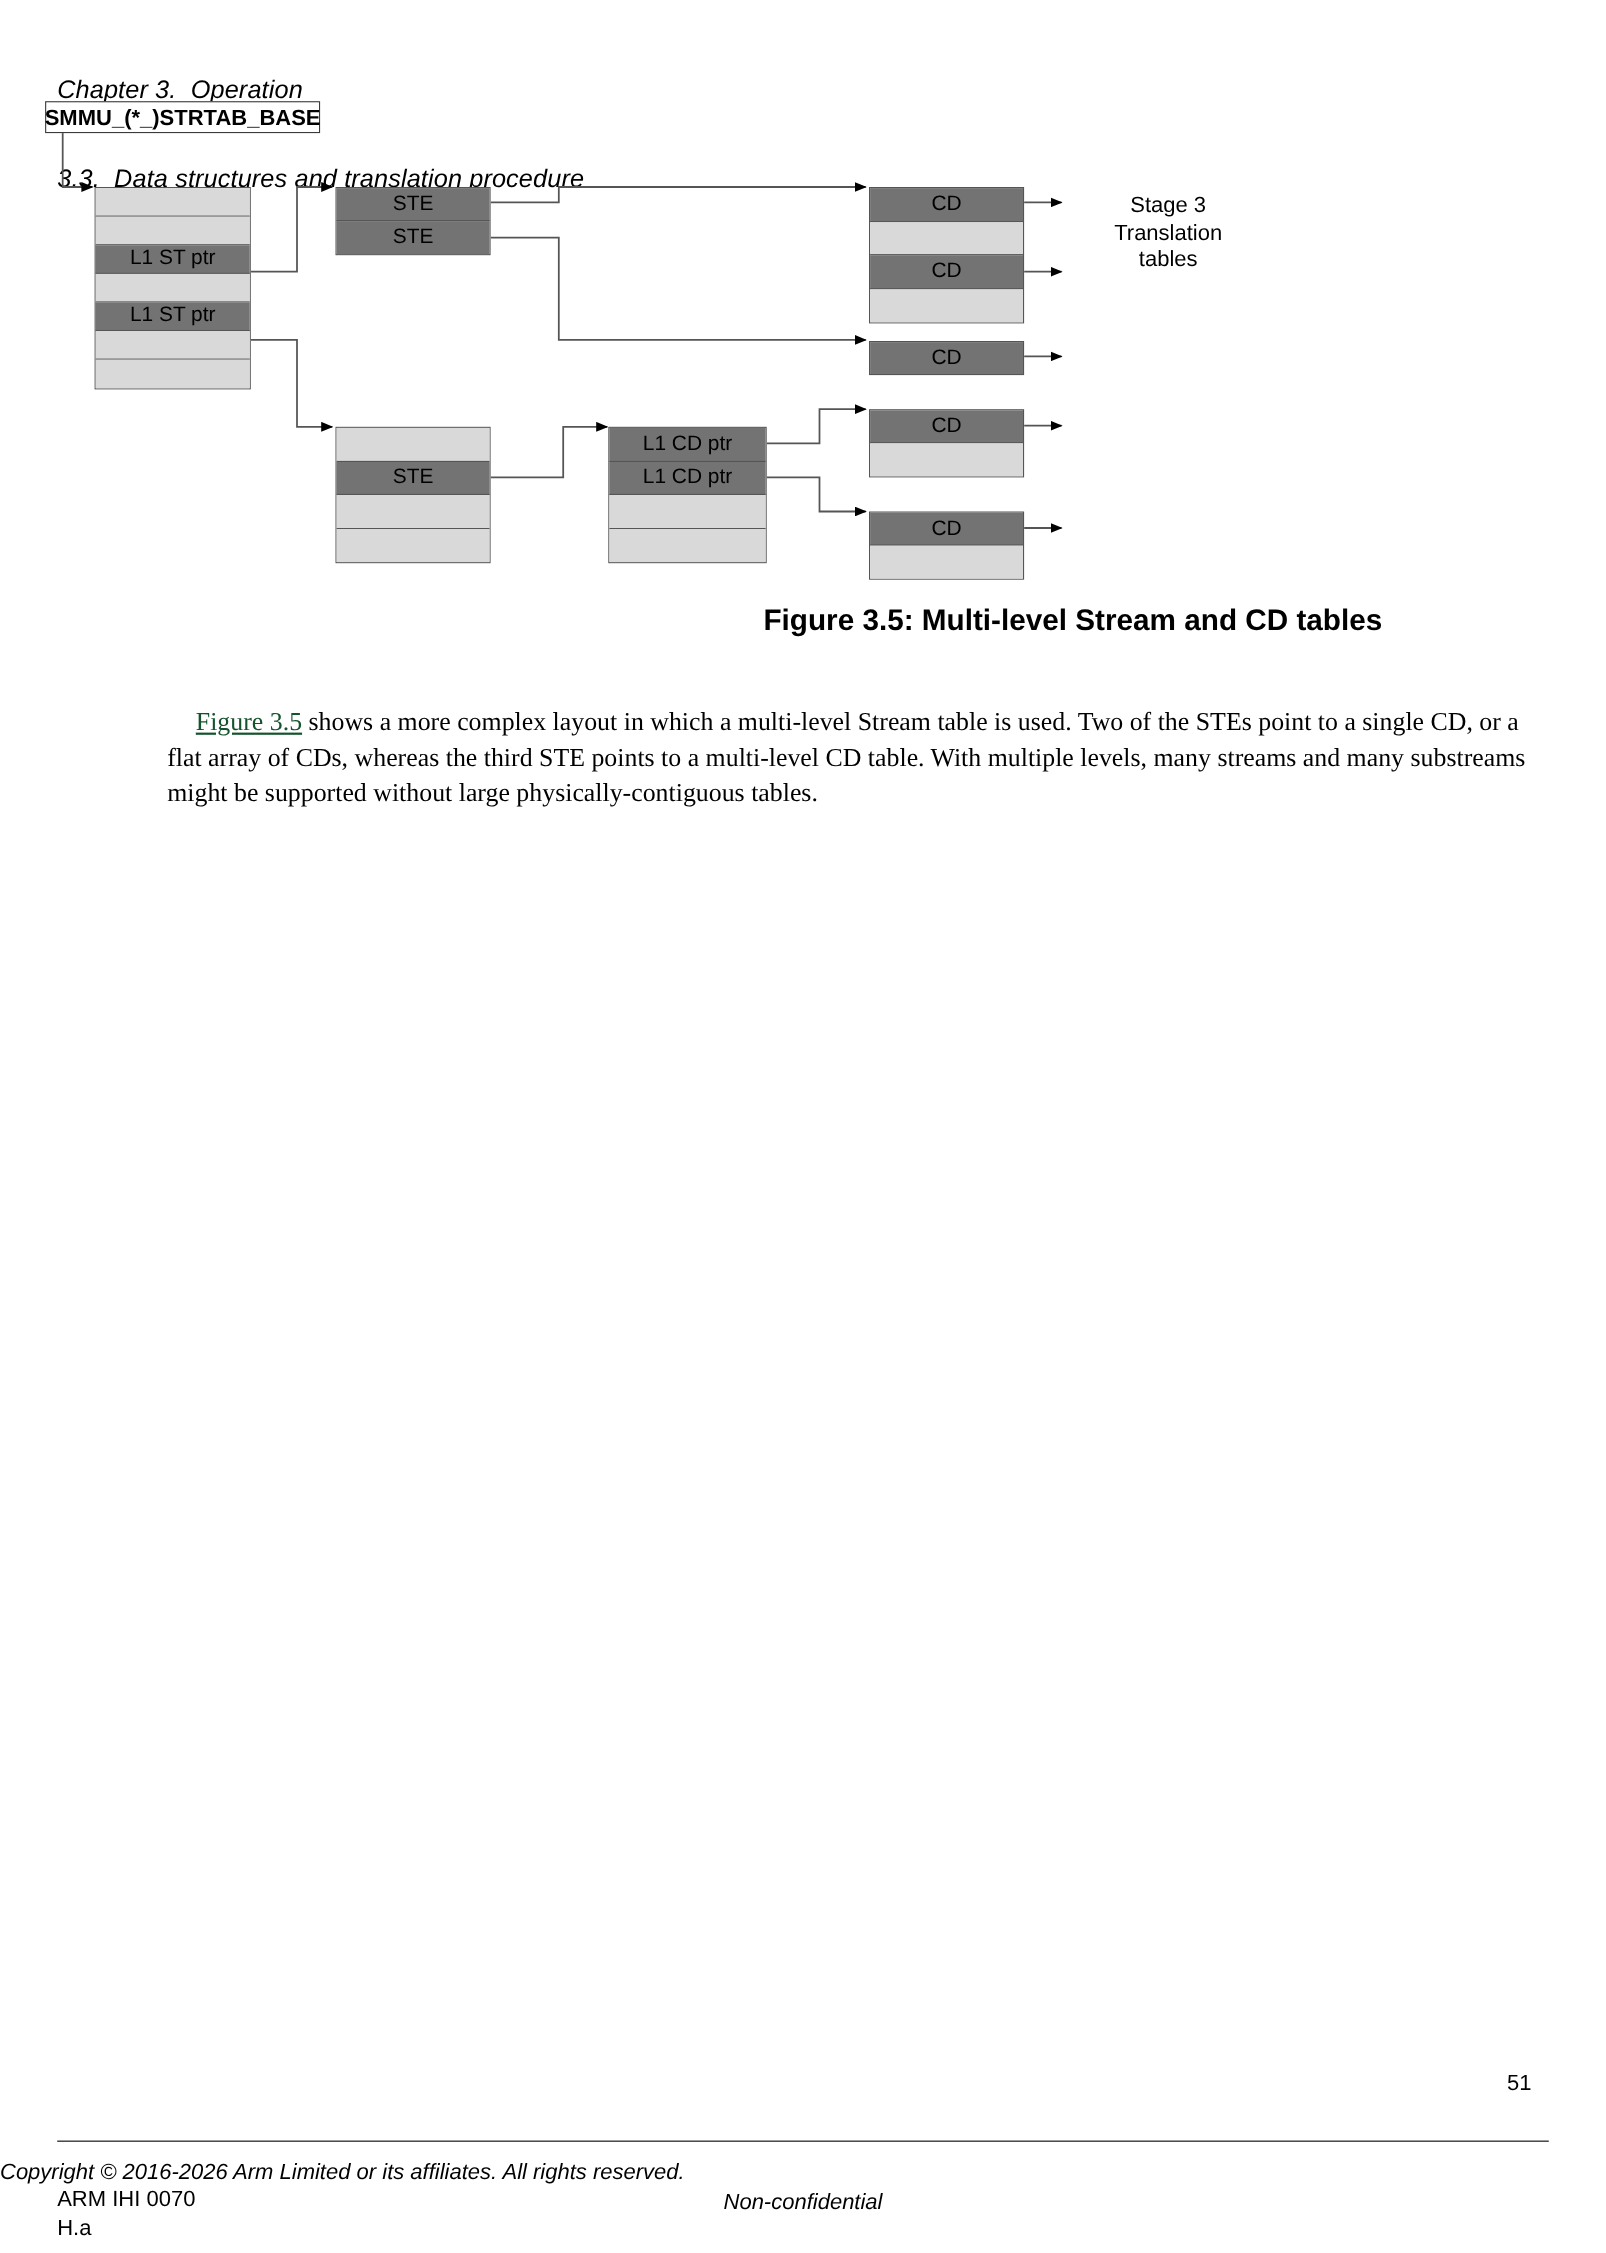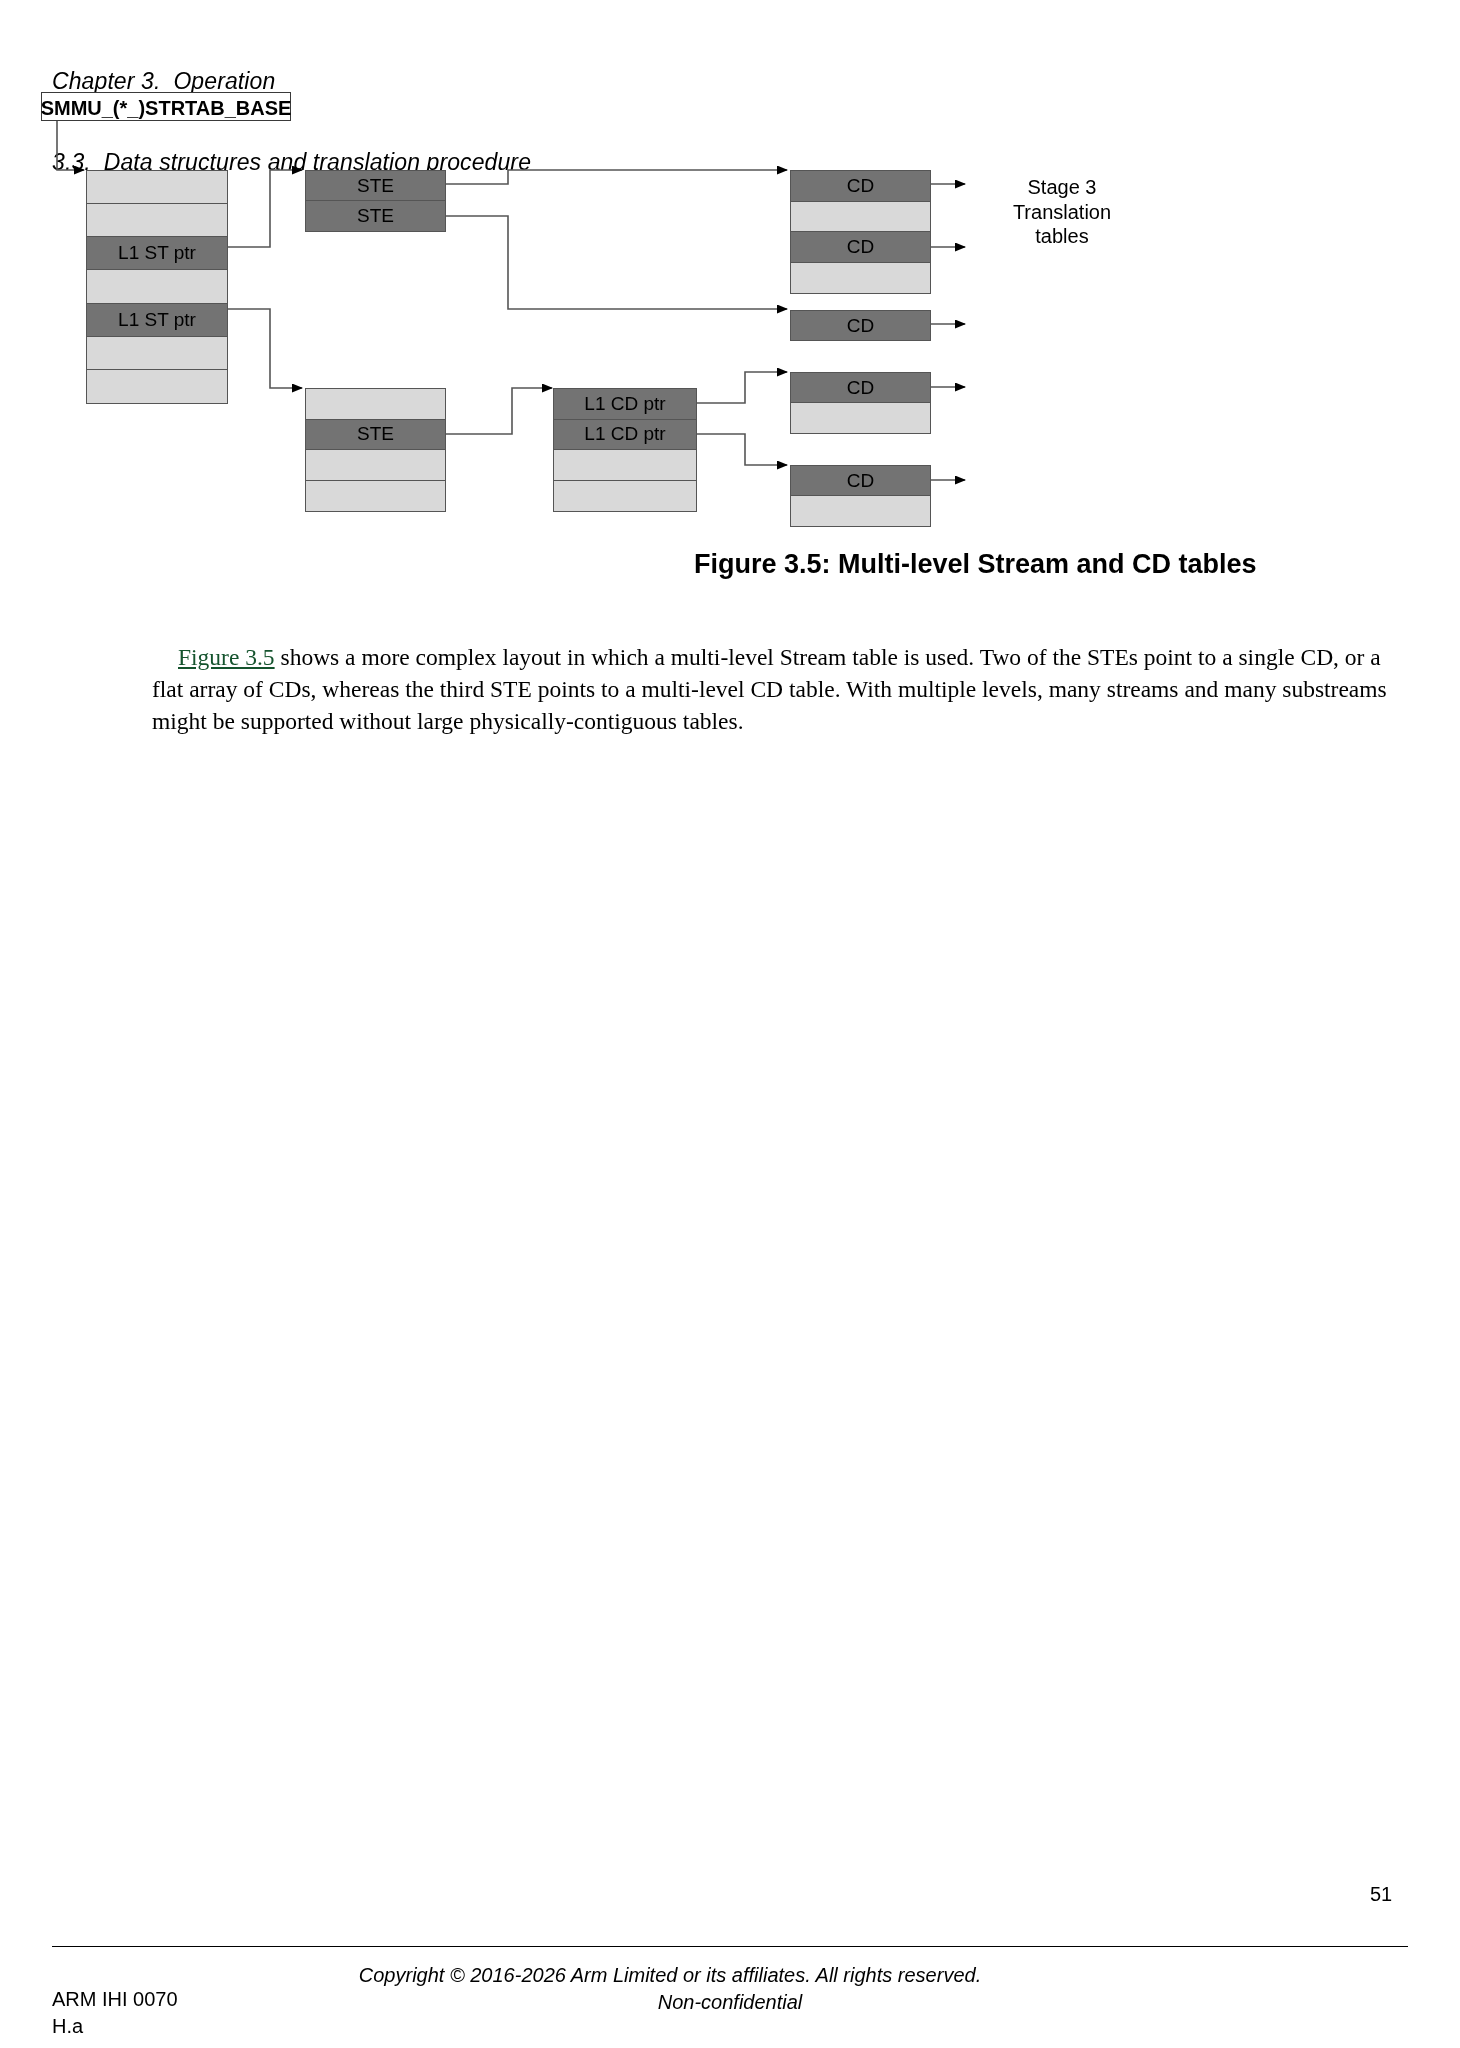--- a/index.html
+++ b/index.html
@@ -96,21 +96,21 @@
     position:absolute; left:52px; top:1946px;
     width:1356px; height:0; border-top:1.4px solid #000;
   }
   .foot {
     position:absolute;
     font-family:"Liberation Sans", sans-serif;
     font-size:20px;
     line-height:27px;
   }
   .foot-left  { left:52px;  top:1986px; font-style:normal; }
-  .foot-mid   { left:0; top:1962px; width:1340px; text-align:center; font-style:italic; }
+  .foot-mid   { left:0; top:1962px; width:1340px; font-style:italic; }
   .foot-mid2  { left:0; top:1989px; width:1460px; text-align:center; font-style:italic; }
   .foot-right { left:1370px; top:1881px; }
 </style>
 </head>
 <body>
 
 <div class="runhead">
   <div>Chapter 3.  Operation</div>
   <div>3.3.  Data structures and translation procedure</div>
 </div>
@@ -146,21 +146,21 @@
       <path d="M931,324 L965,324" marker-end="url(#ah)"></path>
       <path d="M931,387 L965,387" marker-end="url(#ah)"></path>
       <path d="M931,480 L965,480" marker-end="url(#ah)"></path>
     </g>
   </svg>
 
   <div class="regbox" style="left:41px; top:92px; width:250px; height:29px;align-items:flex-end;">
     <span>SMMU_(*_)STRTAB_BASE</span>
   </div>
 
-  <div class="tbl" id="tbl-l1st" style="left:86px; top:170px; width:142px; height:234px;">
+  <div class="tbl" id="tbl-l1st" style="left:86px; top:170px; width:142px; height:184px;">
       <div class="row gray" style="height: 14.2857%;">
         <span></span>
       </div>
       <div class="row gray" style="height: 14.2857%;">
         <span></span>
       </div>
       <div class="row white" style="height: 14.2857%;">
         <span>L1 ST ptr</span>
       </div>
       <div class="row gray" style="height: 14.2857%;">

